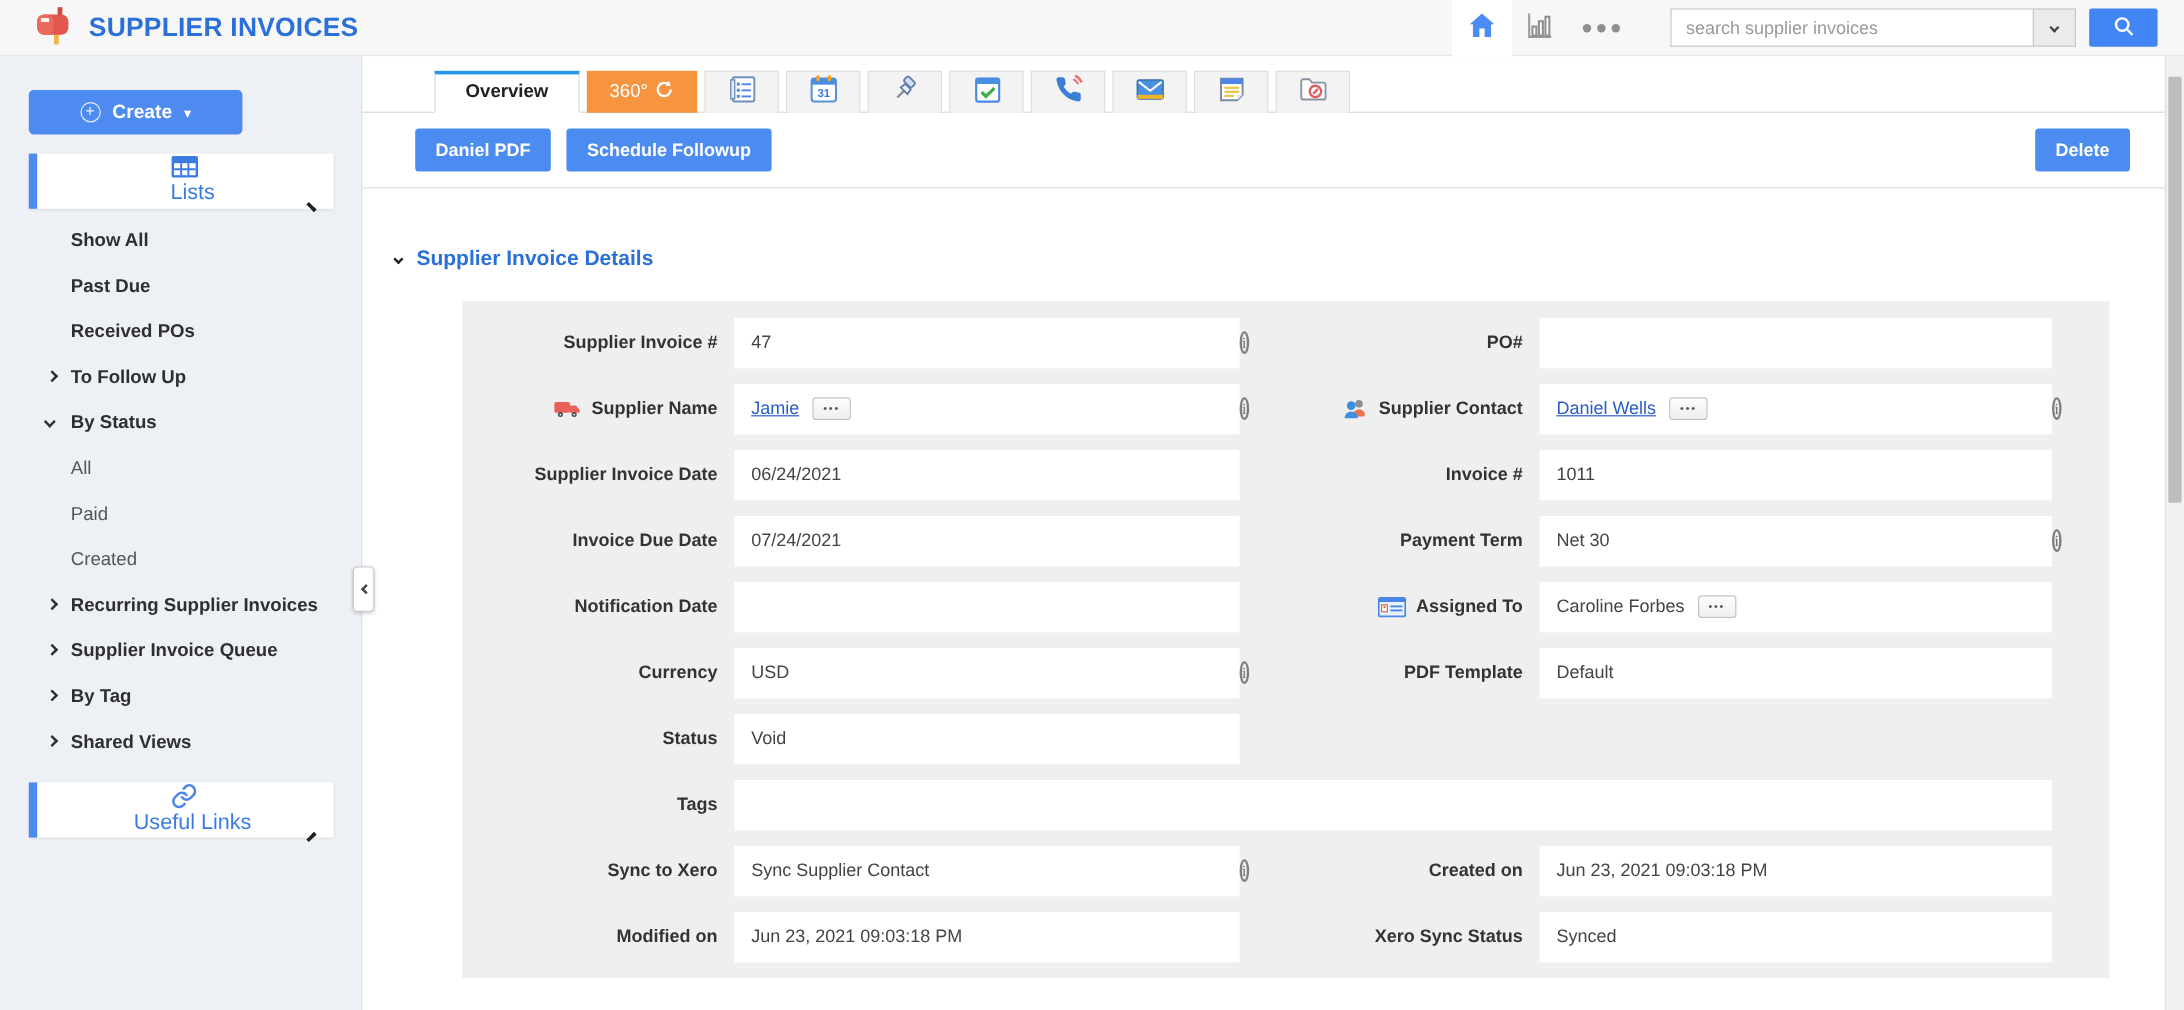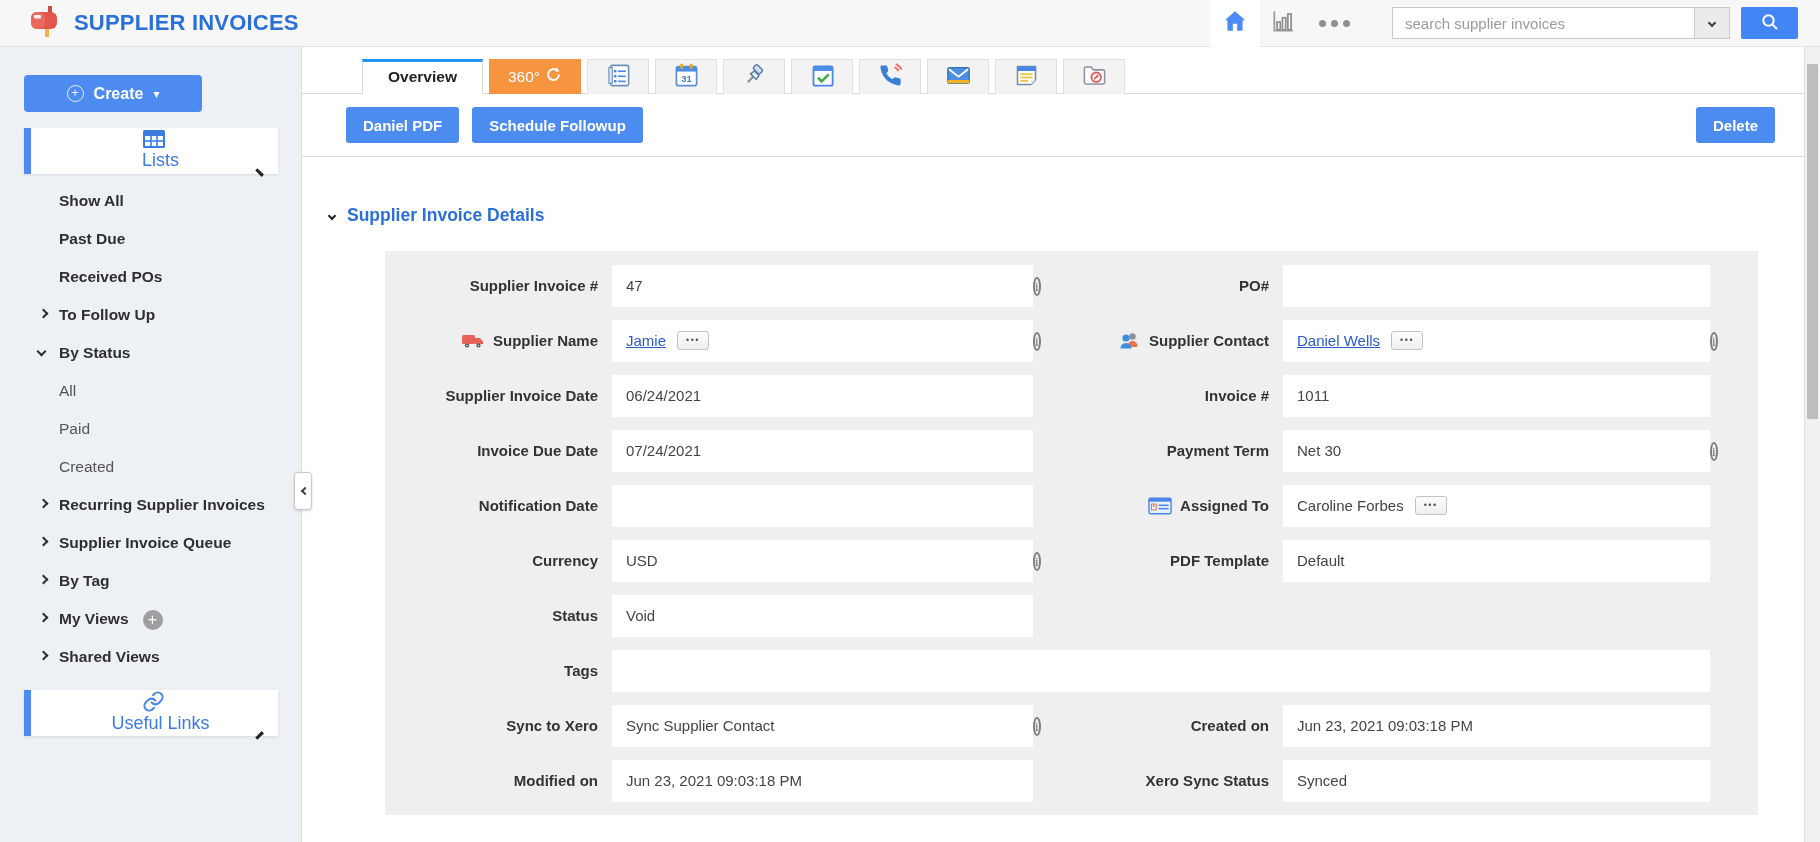--- a/index.html
+++ b/index.html
@@ -166,21 +166,20 @@
         <div class="nav-item"><span class="nav-label">Past Due</span></div>
         <div class="nav-item"><span class="nav-label">Received POs</span></div>
         <div class="nav-item"><span class="chev nav right"></span><span class="nav-label">To Follow Up</span></div>
         <div class="nav-item"><span class="chev nav down"></span><span class="nav-label">By Status</span></div>
         <div class="nav-item sub"><span class="nav-label">All</span></div>
         <div class="nav-item sub"><span class="nav-label">Paid</span></div>
         <div class="nav-item sub"><span class="nav-label">Created</span></div>
         <div class="nav-item"><span class="chev nav right"></span><span class="nav-label">Recurring Supplier Invoices</span></div>
         <div class="nav-item"><span class="chev nav right"></span><span class="nav-label">Supplier Invoice Queue</span></div>
         <div class="nav-item"><span class="chev nav right"></span><span class="nav-label">By Tag</span></div>
-        <div class="nav-item"><span class="chev nav right"></span><span class="nav-label">My Views</span><span class="plus-badge">+</span></div>
         <div class="nav-item"><span class="chev nav right"></span><span class="nav-label">Shared Views</span></div>
       </nav>
 
     <div class="side-section useful">
       <span class="sec-icon">
         <svg width="23" height="23" viewBox="0 0 24 24" fill="none" stroke="#4d86e8" stroke-width="2.2" stroke-linecap="round">
           <path d="M10 13a5 5 0 0 0 7.54.54l2.5-2.5a5 5 0 0 0-7.07-7.07l-1.4 1.4"></path>
           <path d="M14 11a5 5 0 0 0-7.54-.54l-2.5 2.5a5 5 0 0 0 7.07 7.07l1.4-1.4"></path>
         </svg>
       </span>

